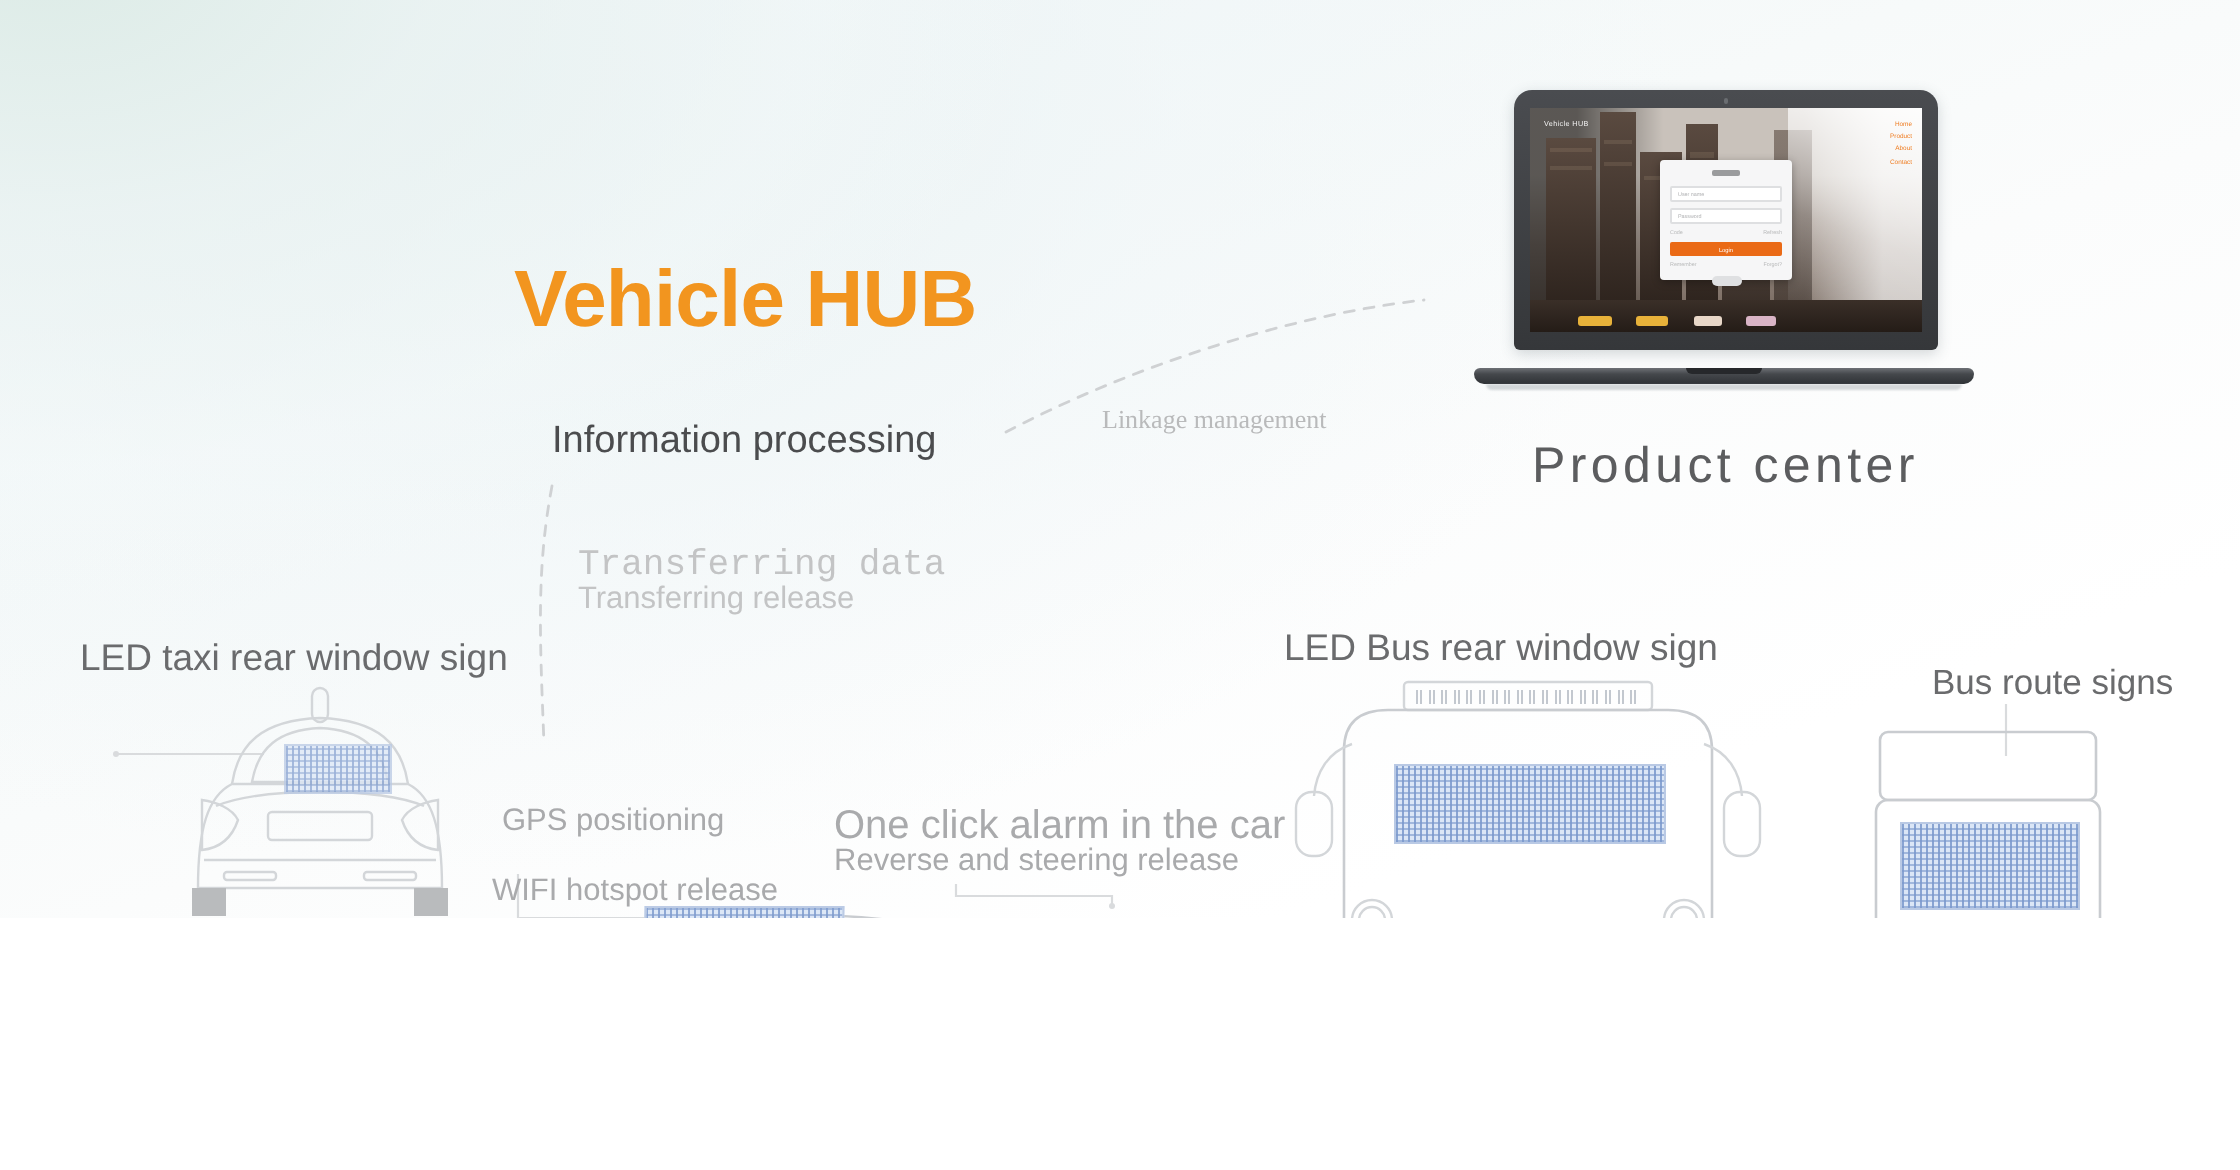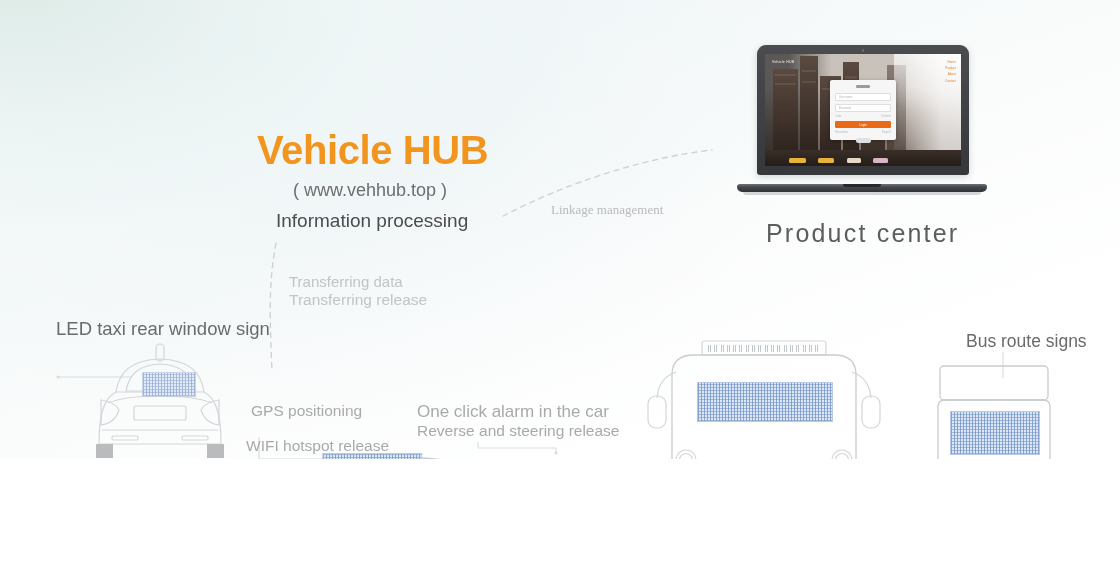--- a/index.html
+++ b/index.html
@@ -14,29 +14,29 @@
       radial-gradient(ellipse 760px 500px at 22% 10%, #e9f2f3 0%, rgba(240,246,248,0.55) 45%, rgba(255,255,255,0) 78%),
       linear-gradient(160deg,#edf4f4 0%,#f3f8f8 26%,#fbfcfc 55%,#ffffff 80%);
   }
   .t{position:absolute;white-space:pre;}
 
   
   #title{left:257px;top:128px;font-size:40px;font-weight:bold;color:#f2951f;letter-spacing:-0.4px;}
   #url{left:293px;top:180px;font-size:18px;color:#6d6e70;}
   #infoproc{left:276px;top:210px;font-size:19px;color:#4b4c4e;}
   #linkage{left:551px;top:202px;font-size:13px;color:#b9babb;font-family:Liberation Serif, serif;}
-  #transfer1{left:289px;top:273px;font-size:15px;color:#c3c4c5;}
+  #transfer1{left:289px;top:273px;font-size:18px;color:#c3c4c5;font-family:Liberation Mono, monospace;}
   #transfer2{left:289px;top:291px;font-size:15.5px;color:#c3c4c5;}
   #control{left:766px;top:219px;font-size:25px;color:#5c5d5f;letter-spacing:2.2px;}
-  #ledtaxi{left:56px;top:318px;font-size:18.5px;color:#6a6b6d;}
+  #ledtaxi{left:40px;top:318px;font-size:18.5px;color:#6a6b6d;}
   #ledbus{left:642px;top:313px;font-size:18.5px;color:#6a6b6d;}
   #busroute{left:966px;top:331px;font-size:17.5px;color:#6a6b6d;}
   #gps1{left:251px;top:402px;font-size:15.5px;color:#a9aaac;}
   #gps2{left:246px;top:437px;font-size:15.5px;color:#a9aaac;}
-  #alarm1{left:417px;top:402px;font-size:17px;color:#a9aaac;}
+  #alarm1{left:417px;top:402px;font-size:20px;color:#a9aaac;}
   #alarm2{left:417px;top:422px;font-size:15.5px;color:#a9aaac;}
 
   svg{position:absolute;left:0;top:0;width:1120px;height:585px;overflow:visible;}
   .ln{fill:none;stroke:#d3d6d9;stroke-width:1.2;}
   .ln2{fill:none;stroke:#c9ccd0;stroke-width:1.3;}
   .dash{fill:none;stroke:#cfd1d3;stroke-width:1.4;stroke-dasharray:5 5;stroke-linecap:round;}
   .lead{fill:none;stroke:#d9dbdd;stroke-width:1.1;}
   .wheel{fill:none;stroke:#8e9093;stroke-width:9;}
   .spoke{stroke:#8e9093;stroke-width:1.5;}
   .grnd{fill:none;stroke:#dfe2e4;stroke-width:1.6;}
@@ -298,30 +298,30 @@
         </div>
       </div>
     </div>
     <div id="base">
       <div id="notch"></div>
     </div>
     <div id="foot"></div>
   </div>
 
   <div class="t" id="title">Vehicle HUB</div>
-  <div class="t" id="url">( www.vehhub.top )</div>
   <div class="t" id="infoproc">Information processing</div>
 
   <div class="t" id="linkage">Linkage management</div>
   <div class="t" id="transfer1">Transferring data</div>
   <div class="t" id="transfer2">Transferring release</div>
 
   <div class="t" id="control">Product center</div>
 
   <div class="t" id="ledtaxi">LED taxi rear window sign</div>
+  <div class="t" id="ledbus">LED Bus rear window sign</div>
   <div class="t" id="busroute">Bus route signs</div>
 
   <div class="t" id="gps1">GPS positioning</div>
   <div class="t" id="gps2">WIFI hotspot release</div>
   <div class="t" id="alarm1">One click alarm in the car</div>
   <div class="t" id="alarm2">Reverse and steering release</div>
 
 </div>
 
 </body></html>

